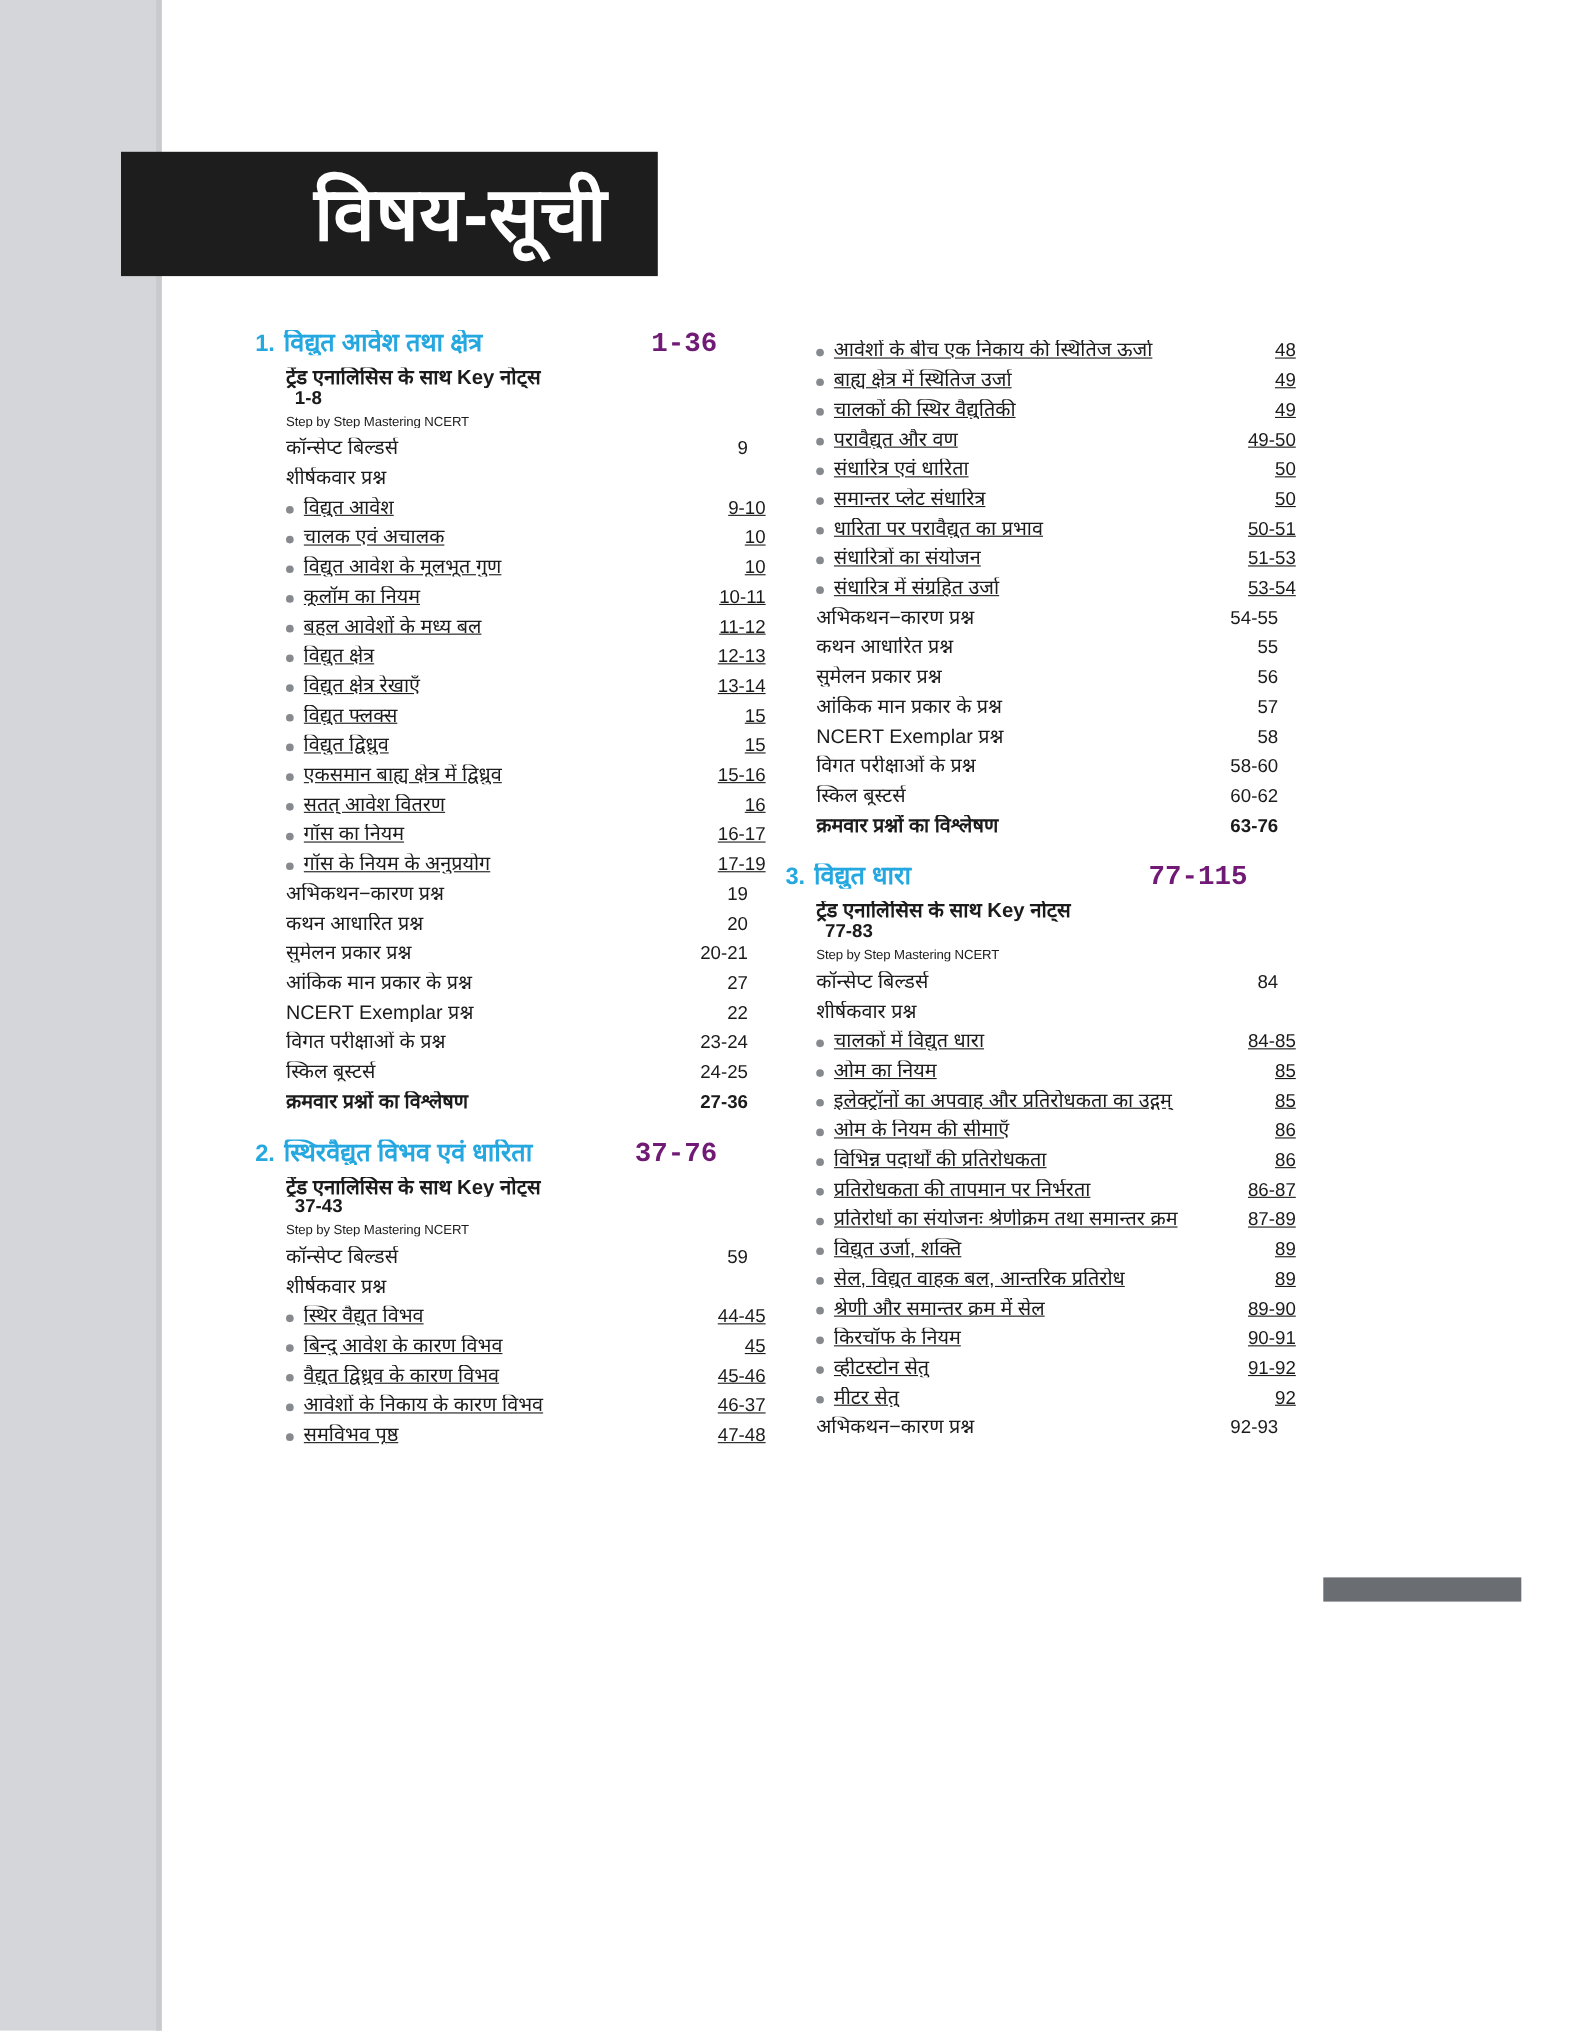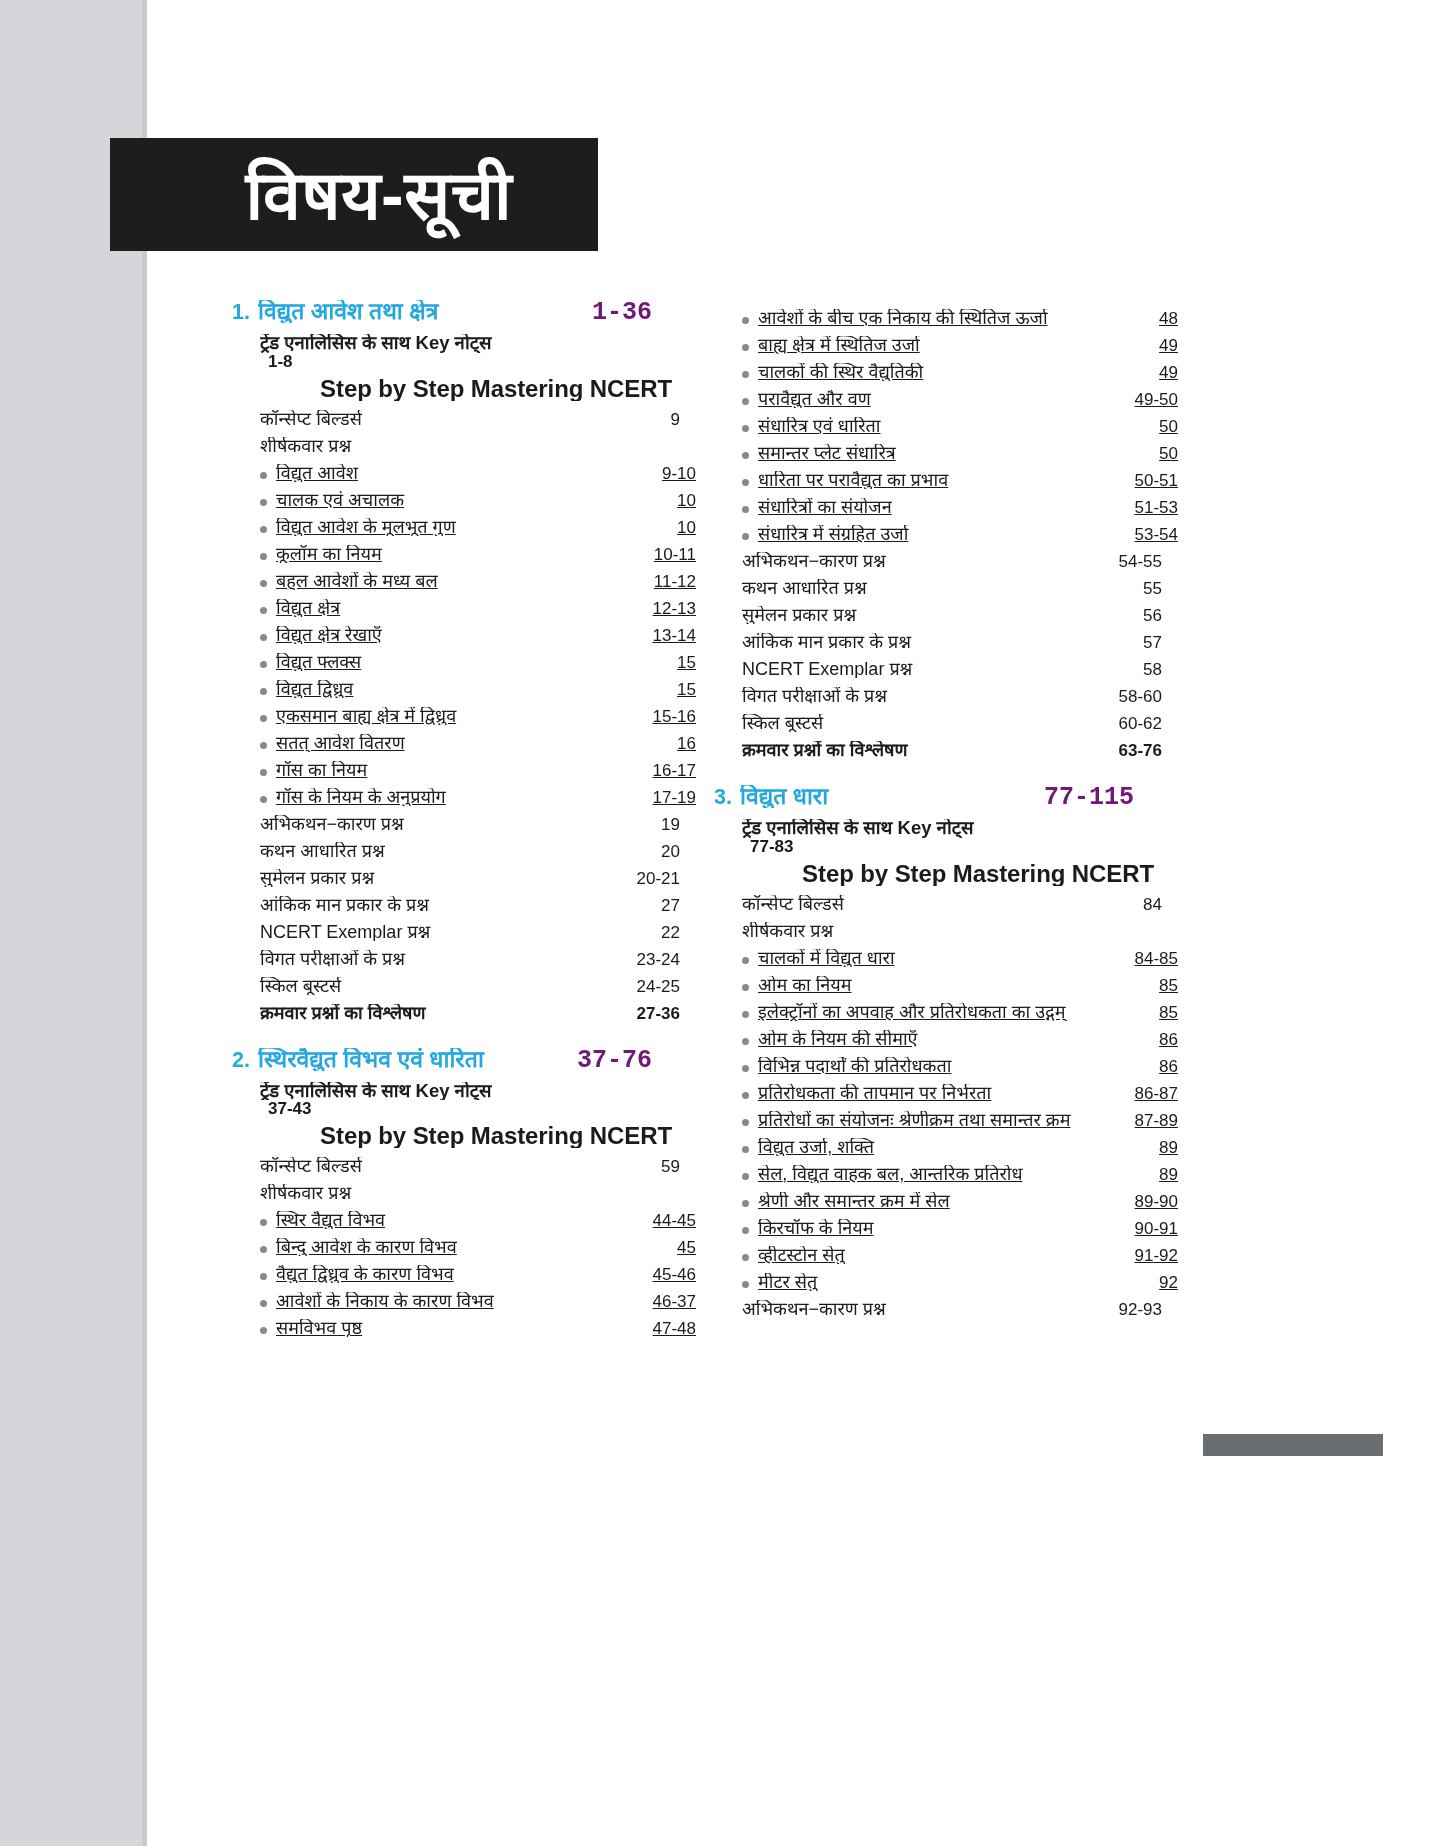--- a/index.html
+++ b/index.html
@@ -53,21 +53,21 @@
     position: absolute;
     left: 110px;
     top: 138px;
     width: 488px;
     height: 113px;
     background: #1d1d1d;
     display: flex;
     align-items: center;
     justify-content: flex-end;
     box-sizing: border-box;
-    padding-right: 86px;
+    padding-right: 46px;
   }
   .title-text {
     color: #ffffff;
     font-size: 68px;
     font-weight: 700;
     line-height: 1;
     letter-spacing: 0.5px;
     white-space: nowrap;
   }
 
@@ -129,25 +129,24 @@
     font-size: 18.5px;
     font-weight: 700;
     margin: 9px 0 0 0;
     flex-direction: column;
   }
   .row.sub .pages { font-weight: 700; font-size: 17px; }
 
   
   .row.subenglish {
     padding-left: 28px;
-    font-size: 24px;
-    font-weight: 700;
+    font-size: 12px;
+    font-weight: 400;
     margin: 7px 0 0 0;
     letter-spacing: -0.1px;
-    text-align: right;
   }
 
   
   .row.item {
     padding-left: 28px;
     font-size: 18px;
     font-weight: 400;
     margin: 9px 0 0 0;
   }
   .row.item .pages { font-size: 17px; font-weight: 400; }

